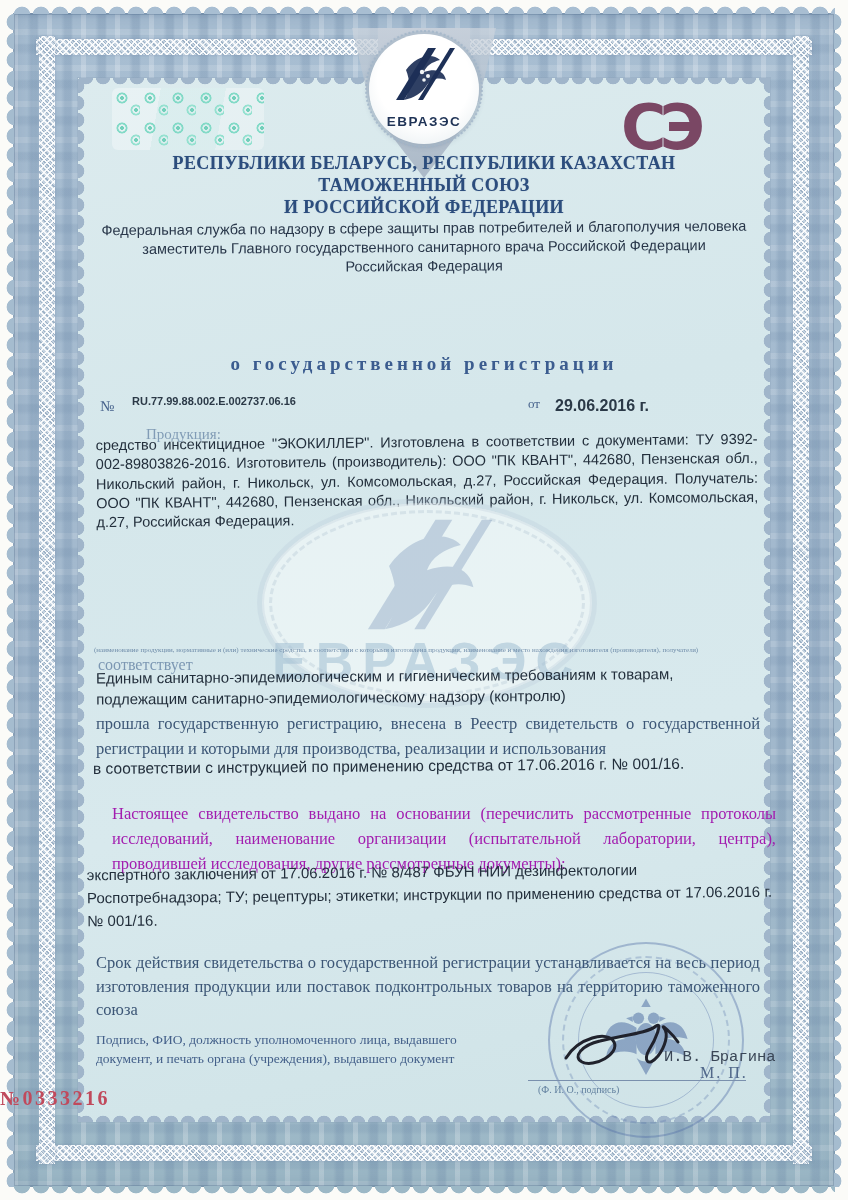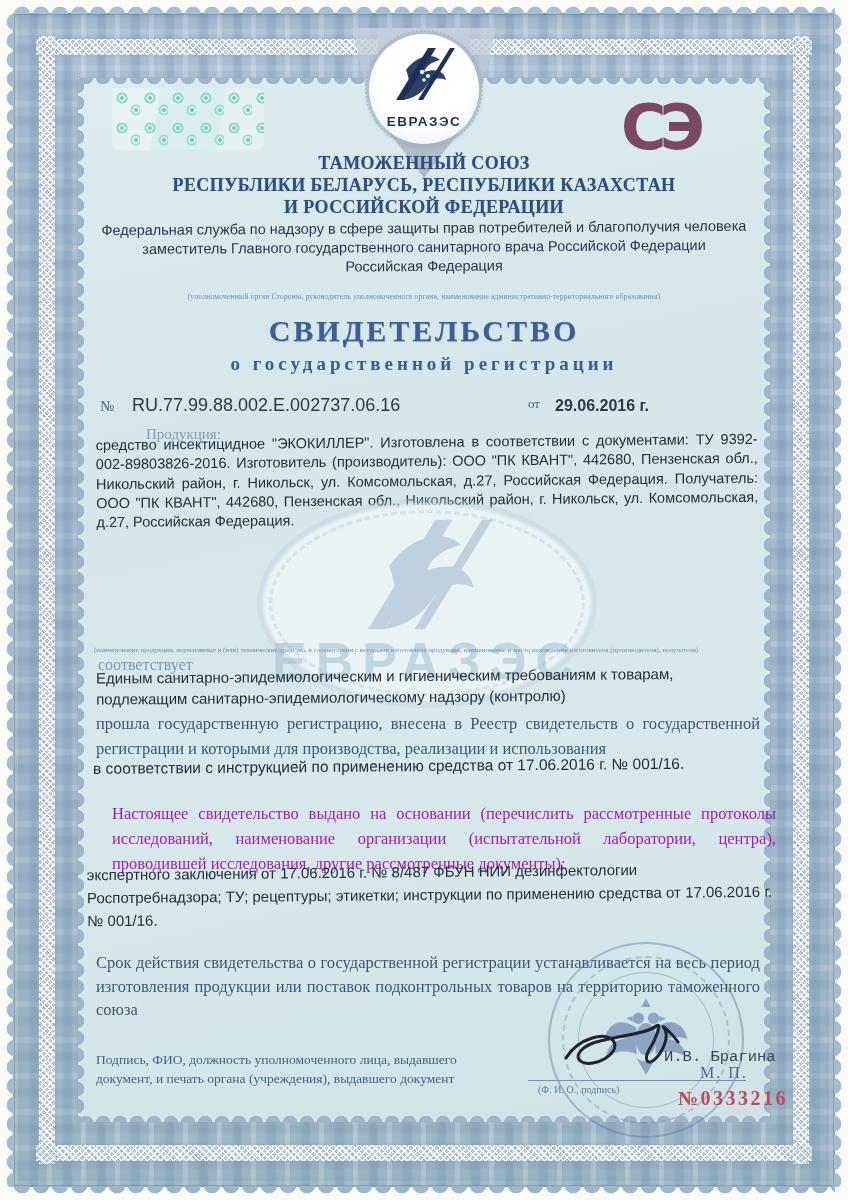--- a/index.html
+++ b/index.html
@@ -71,21 +71,21 @@
     font-family:"Liberation Sans",sans-serif;font-size:14.5px;line-height:19px;color:#29374a;transform:rotate(-.4deg);}
   .caption{color:#5d7c9e;opacity:.85;text-align:center;}
   .cap-authority{position:absolute;left:90px;right:90px;top:292px;font-size:7.5px;letter-spacing:.2px;}
   .title-main{position:absolute;left:0;right:0;top:314px;text-align:center;
     font-size:30px;font-weight:bold;letter-spacing:3px;color:#3d5f94;text-shadow:.5px .5px 0 rgba(61,95,148,.4);}
   .title-sub{position:absolute;left:0;right:0;top:353px;text-align:center;
     font-size:19px;font-weight:bold;letter-spacing:4px;color:#3b5c8f;}
   
   .reg-row{position:absolute;left:100px;right:92px;top:395px;font-size:15px;color:#44608a;}
   .reg-no-label{position:absolute;left:0;top:3px;}
-  .reg-number{position:absolute;left:32px;top:0;font-family:"Liberation Sans",sans-serif;font-weight:normal;font-size:18px;color:#2b3947;}
+  .reg-number{position:absolute;left:32px;top:0;font-family:"Liberation Sans",sans-serif;font-weight:bold;font-size:11px;color:#2b3947;}
   .reg-date-label{position:absolute;left:428px;top:1px;font-size:13px;}
   .reg-date{position:absolute;left:455px;top:2px;font-family:"Liberation Sans",sans-serif;font-weight:bold;font-size:16px;color:#2b3947;}
   
   .faint-label{color:#6d8aa9;opacity:.8;margin-left:48px;}
   .lbl-product{position:absolute;left:98px;top:426px;font-size:15px;}
   .typed{font-family:"Liberation Sans",sans-serif;color:#232f3c;}
   .p-product{position:absolute;left:96px;top:433px;width:662px;font-size:14.5px;line-height:19.3px;text-align:justify;transform:rotate(-.55deg);}
   .watermark{position:absolute;left:262px;top:503px;width:330px;height:200px;border-radius:50%;
     background:rgba(248,252,252,.55);box-shadow:0 0 0 5px rgba(190,206,220,.35), inset 0 0 0 2px rgba(190,206,220,.3);
     outline:3px dashed rgba(185,202,216,.4);outline-offset:-10px;}
@@ -94,32 +94,32 @@
     font-family:"Liberation Sans",sans-serif;font-weight:bold;font-size:52px;letter-spacing:9px;color:rgba(160,190,210,.55);}
   .cap-product{position:absolute;left:94px;right:86px;top:646px;font-size:7px;letter-spacing:0;text-align:justify;}
   .lead-conf{position:absolute;left:98px;top:656px;font-size:16px;color:#6d8aa9;opacity:.85;}
   .p-requirements{position:absolute;left:96px;top:665px;width:664px;font-size:15px;line-height:21px;transform:rotate(-.45deg);}
   .p-registered{position:absolute;left:96px;top:712px;width:664px;font-size:16.5px;line-height:24.5px;
     text-align:justify;color:#3c5676;}
   .p-instruction{position:absolute;left:93px;top:757px;width:680px;font-size:15.5px;transform:rotate(-.5deg);}
   .p-basis{position:absolute;left:112px;top:801px;width:664px;font-size:16.5px;line-height:25px;text-align:justify;color:#a21caf;}
   .p-basisdocs{position:absolute;left:87px;top:860px;width:688px;font-size:15px;line-height:23px;transform:rotate(-.55deg);}
   .p-validity{position:absolute;left:96px;top:951px;width:664px;font-size:16.5px;line-height:23.5px;text-align:justify;color:#3c5676;z-index:2;}
-  .p-sigcaption{position:absolute;left:96px;top:1030px;width:378px;font-size:13.5px;line-height:19px;color:#44608a;z-index:2;margin-top:20px;}
+  .p-sigcaption{position:absolute;left:96px;top:1030px;width:378px;font-size:13.5px;line-height:19px;color:#44608a;z-index:2;}
   
   .seal{position:absolute;left:548px;top:942px;width:196px;height:196px;z-index:1;opacity:.85;}
   .seal-ring{position:absolute;inset:0;border-radius:50%;border:2px solid rgba(88,116,170,.5);}
   .seal-ring2{position:absolute;inset:14px;border-radius:50%;border:2px dashed rgba(88,116,170,.35);}
   .seal-ring3{position:absolute;inset:30px;border-radius:50%;border:1.5px solid rgba(88,116,170,.45);}
   .seal-eagle{position:absolute;left:50%;top:50%;transform:translate(-50%,-50%);opacity:.6;filter:blur(.4px);}
   .sig-svg{position:absolute;left:552px;top:1006px;z-index:3;}
   .sig-name{position:absolute;left:664px;top:1048px;font-family:Liberation Mono, monospace;font-size:15.5px;color:#3a4656;z-index:3;}
   .sig-line{position:absolute;left:528px;top:1080px;width:218px;border-top:1.3px solid #7a90ad;z-index:3;}
   .sig-linecap{position:absolute;left:538px;top:1084px;font-size:10px;color:#62809f;z-index:3;}
-  .serial{position:absolute;left:0;right:60px;top:1087px;text-align:right;
+  .serial{position:absolute;left:0;right:60px;top:1087px;text-align:left;
     font-size:20px;font-weight:bold;letter-spacing:2.5px;color:#c04a5c;z-index:3;}
   .mp{position:absolute;left:700px;top:1064px;font-size:16px;letter-spacing:2px;color:#51688a;z-index:3;}
 </style>
 </head>
 <body>
 
 <div class="sheet">
 
   <div class="frame"></div>
   <div class="sc sc-top"></div>
@@ -152,32 +152,30 @@
           <circle cx="36" cy="38" r="1.8"></circle>
       </g>
     </svg>
     <div class="badge-label">ЕВРАЗЭС</div>
   </div>
 
   <div class="hologram"></div>
   <div class="se-mark">СЭ</div>
 
   <div class="hdr hdr-union">
+    <div>РЕСПУБЛИКИ БЕЛАРУСЬ, РЕСПУБЛИКИ КАЗАХСТАН</div>
     <div>ТАМОЖЕННЫЙ СОЮЗ</div>
-    <div>РЕСПУБЛИКИ БЕЛАРУСЬ, РЕСПУБЛИКИ КАЗАХСТАН</div>
     <div>И РОССИЙСКОЙ ФЕДЕРАЦИИ</div>
   </div>
   <div class="hdr-authority">
     <div>Федеральная служба по надзору в сфере защиты прав потребителей и благополучия человека</div>
     <div>заместитель Главного государственного санитарного врача Российской Федерации</div>
     <div>Российская Федерация</div>
   </div>
-  <div class="caption cap-authority">(уполномоченный орган Стороны, руководитель уполномоченного органа, наименование административно-территориального образования)</div>
-
-  <div class="title-main">СВИДЕТЕЛЬСТВО</div>
+
   <div class="title-sub">о государственной регистрации</div>
 
   <div class="reg-row">
     <span class="reg-no-label">№</span>
     <span class="reg-number">RU.77.99.88.002.Е.002737.06.16</span>
     <span class="reg-date-label">от</span>
     <span class="reg-date">29.06.2016 г.</span>
   </div>
 
   <div class="faint-label lbl-product">Продукция:</div>

